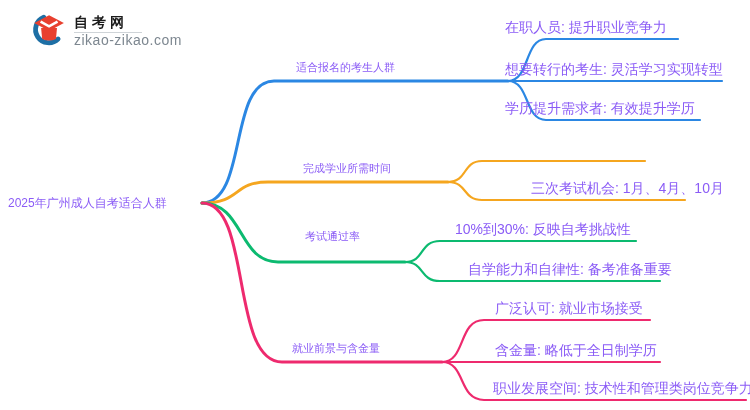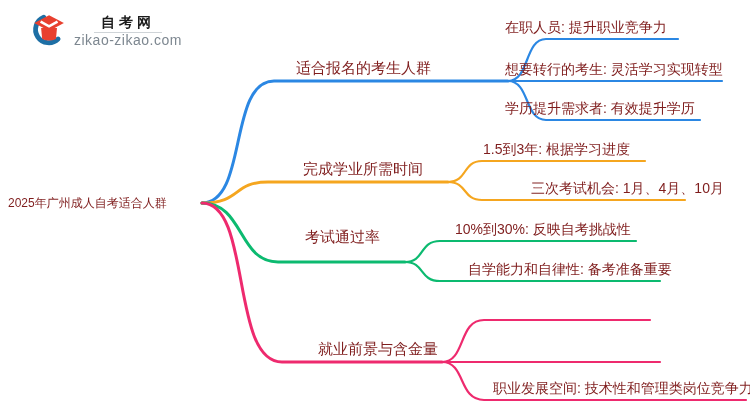--- a/index.html
+++ b/index.html
@@ -5,29 +5,29 @@
   html,body{margin:0;padding:0;background:#ffffff;}
   #stage{
     position:relative;width:750px;height:410px;overflow:hidden;
     background:#ffffff;
     font-family:"Liberation Sans","DejaVu Sans",sans-serif;
     color:#1e1e1e;
   }
   #connector-layer{position:absolute;left:0;top:0;width:750px;height:410px;}
   .node{
     position:absolute;white-space:nowrap;line-height:18px;font-size:14px;
-    color:#7f1d1d;
+    color:#8b5cf6;
     text-align:right;
   }
   .root-node{font-size:12px;line-height:20px;}
-  .branch-label{font-size:15px;line-height:19px;}
+  .branch-label{font-size:11px;line-height:19px;}
   
   .logo{position:absolute;left:30px;top:14px;display:flex;align-items:center;}
   .logo-icon{width:36px;height:32px;margin-right:8px;}
-  .logo-text{display:flex;flex-direction:column;align-items:center;}
+  .logo-text{display:flex;flex-direction:column;}
   .logo-name{font-size:14px;font-weight:bold;color:#1b1b1b;letter-spacing:4px;line-height:16px;}
   .logo-rule{width:68px;height:1px;background:#cfd4d8;margin:2px 0 2px 0;}
   .logo-domain{font-size:14px;color:#7d8790;letter-spacing:0.5px;line-height:11px;}
 </style>
 </head>
 <body>
 
 <div id="stage">
 
   <svg id="connector-layer" viewBox="0 0 750 410" fill="none" stroke-linecap="round">
@@ -66,23 +66,24 @@
   </div>
 
   <div class="node root-node" style="left:8px;top:193px;">2025年广州成人自考适合人群</div>
 
   <div class="node branch-label" style="left:296px;top:58px;">适合报名的考生人群</div>
   <div class="node" style="left:505px;top:18px;">在职人员: 提升职业竞争力</div>
   <div class="node" style="left:505px;top:60px;">想要转行的考生: 灵活学习实现转型</div>
   <div class="node" style="left:505px;top:99px;">学历提升需求者: 有效提升学历</div>
 
   <div class="node branch-label" style="left:303px;top:159px;">完成学业所需时间</div>
-  <div class="node" style="left:483px;top:140px;">1.5到3年: 根据学习进度</div>
   <div class="node" style="left:483px;top:179px;margin-left:48px;">三次考试机会: 1月、4月、10月</div>
 
   <div class="node branch-label" style="left:305px;top:227px;">考试通过率</div>
   <div class="node" style="left:455px;top:220px;">10%到30%: 反映自考挑战性</div>
   <div class="node" style="left:468px;top:260px;">自学能力和自律性: 备考准备重要</div>
 
-  <div class="node branch-label" style="left:318px;top:339px;">就业前景与含金量</div>
+  <div class="node branch-label" style="left:292px;top:339px;">就业前景与含金量</div>
+  <div class="node" style="left:495px;top:299px;">广泛认可: 就业市场接受</div>
+  <div class="node" style="left:495px;top:341px;">含金量: 略低于全日制学历</div>
   <div class="node" style="left:493px;top:379px;">职业发展空间: 技术性和管理类岗位竞争力</div>
 
 </div>
 
 </body></html>

